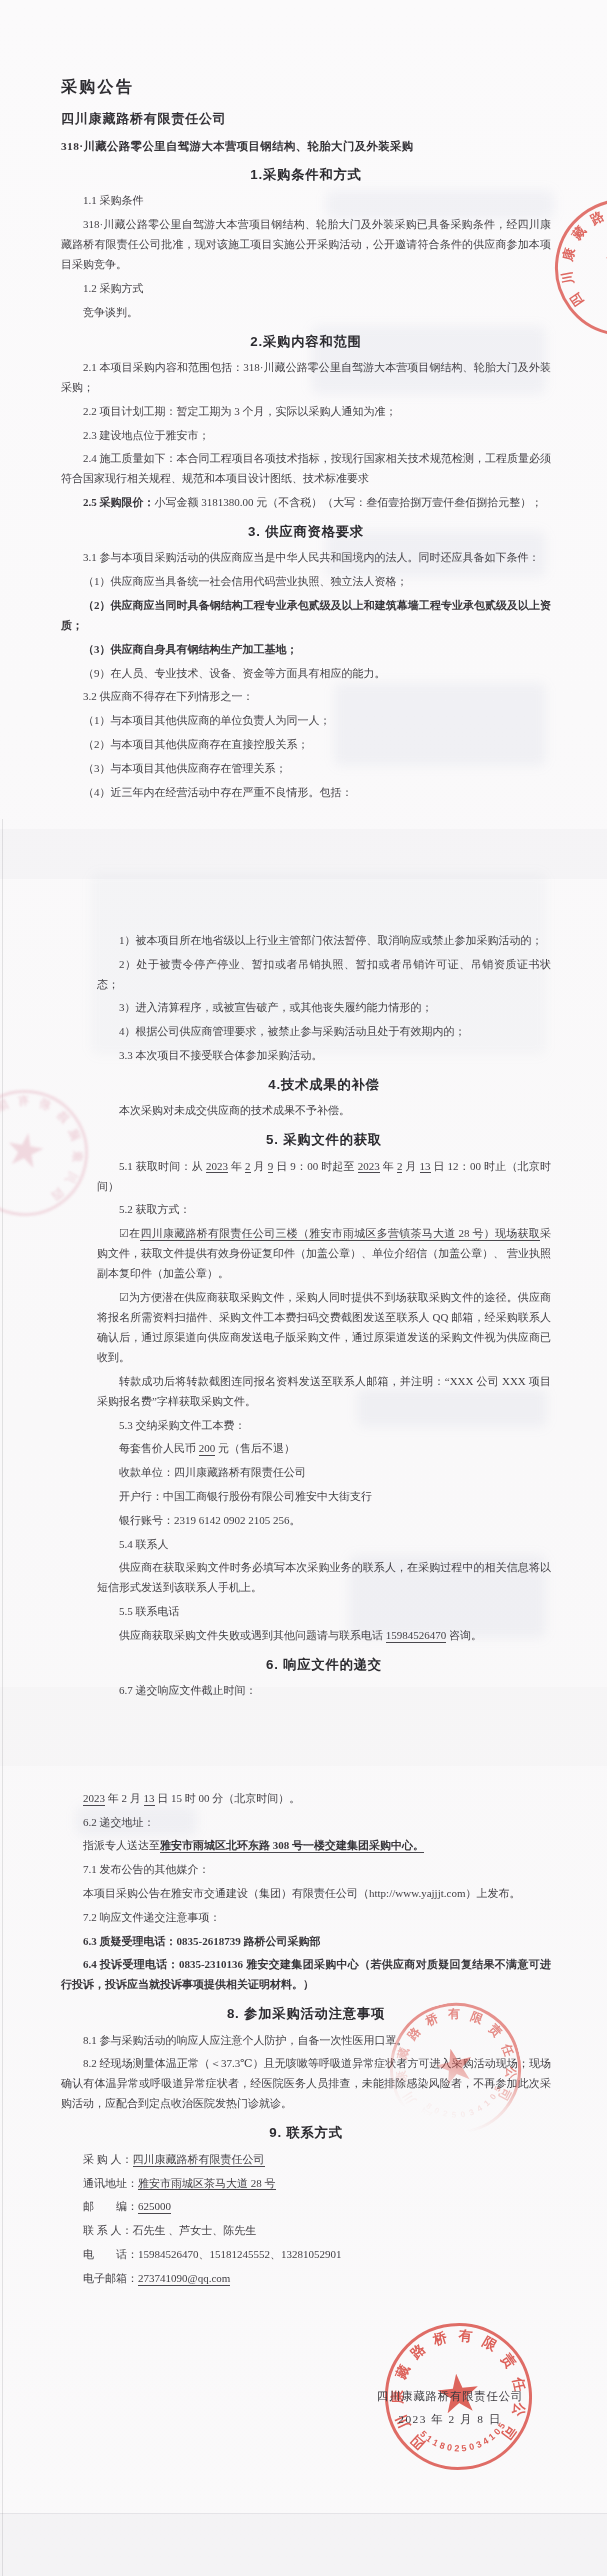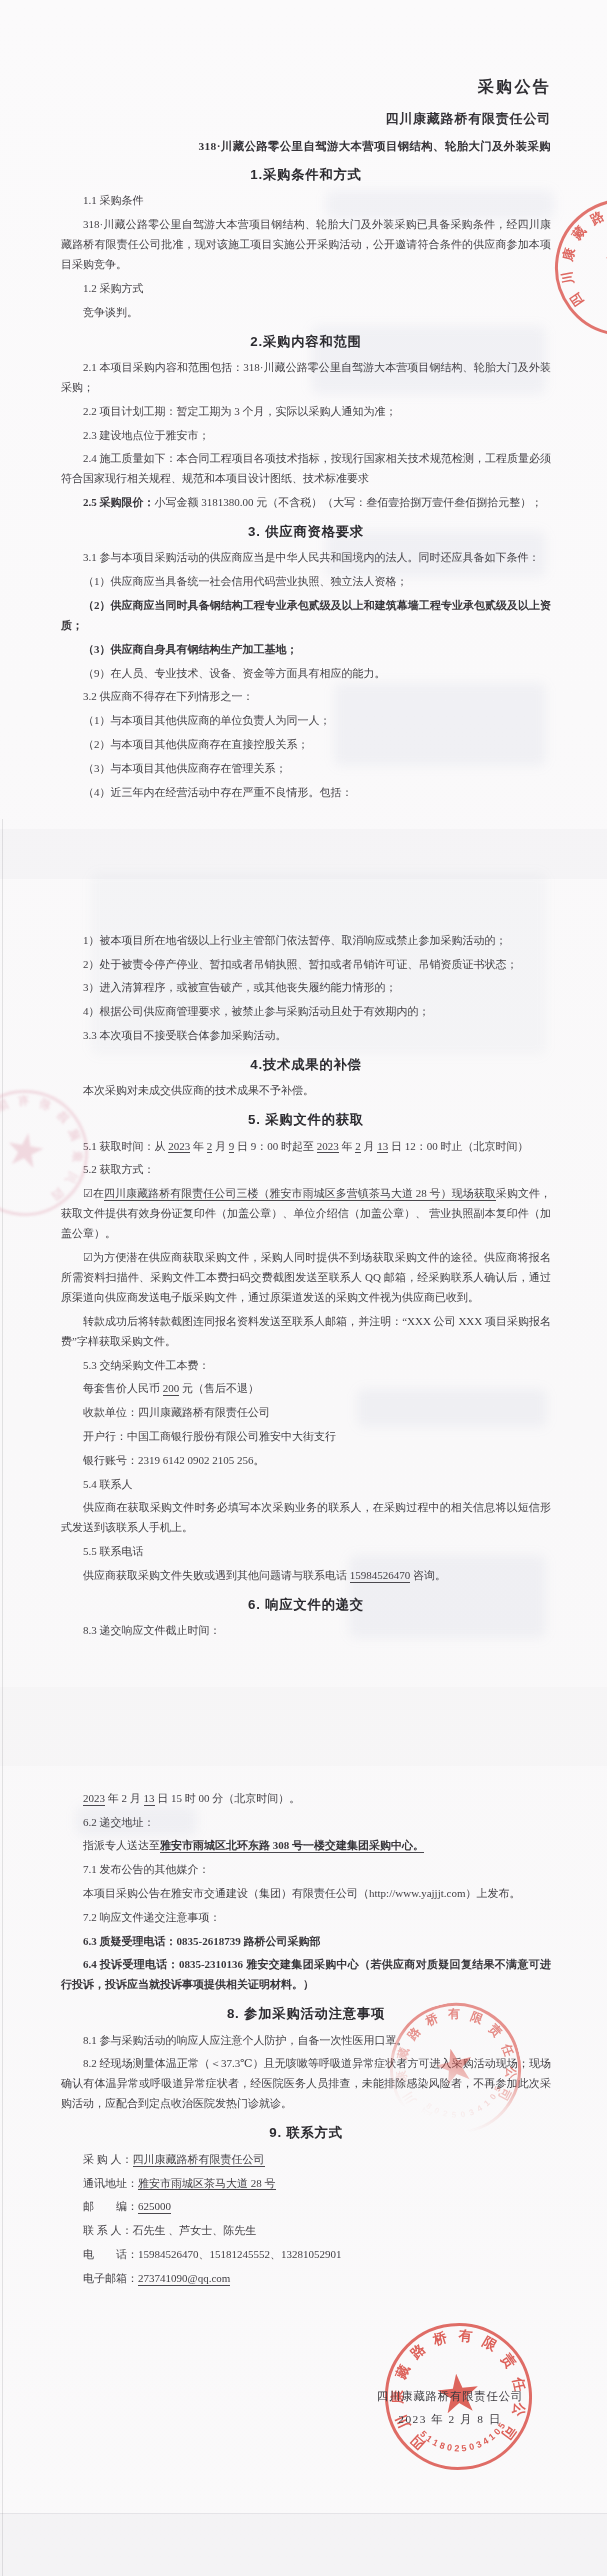--- a/index.html
+++ b/index.html
@@ -5,21 +5,21 @@
   html,body{margin:0;padding:0;background:#eceaec;}
   #doc{
     position:relative;width:607px;height:2576px;margin:0 auto;
     background:linear-gradient(180deg,#fbfafb 0%,#f9f8f9 55%,#faf9fa 100%);
     font-family:"Liberation Serif","DejaVu Serif",serif;
     color:#413f44;overflow:hidden;
   }
   .page{position:absolute;left:0;width:607px;}
   .inner{padding:0 56px 0 61px;}
   
-  .doc-header{text-align:right;}
+  .doc-header{text-align:left;}
   .doc-title{font-family:"Liberation Sans","DejaVu Sans",sans-serif;font-weight:bold;
     font-size:16px;color:#2e2d32;letter-spacing:2.3px;padding-top:77px;}
   .doc-company{font-weight:bold;font-size:13px;color:#353338;margin-top:12px;letter-spacing:0.8px;}
   .doc-project{font-weight:bold;font-size:11.4px;color:#343237;margin-top:11.4px;letter-spacing:0.4px;}
   
   .blk{font-size:11px;line-height:20px;}
   .blk.h{font-family:"Liberation Sans","DejaVu Sans",sans-serif;font-weight:bold;
     font-size:13.3px;color:#2c2b30;margin:10px 0 5.3px 0;letter-spacing:0.8px;line-height:20px;text-align:center;}
   .blk.p,.blk.pb{margin:3.8px 0;text-indent:2em;text-align:justify;}
   .blk.pb{font-weight:bold;color:#38363b;}
@@ -98,21 +98,21 @@
           <div class="blk p">（1）与本项目其他供应商的单位负责人为同一人；</div>
           <div class="blk p">（2）与本项目其他供应商存在直接控股关系；</div>
           <div class="blk p">（3）与本项目其他供应商存在管理关系；</div>
           <div class="blk p">（4）近三年内在经营活动中存在严重不良情形。包括：</div>
         </div>
     </div>
   </div>
 
   <div class="page" id="page2" style="top:829px;height:859px;">
     <div class="inner">
-      <div class="page-content" style="padding-top:97px;">
+      <div class="page-content" style="padding-top:97px;margin-left:36px;">
           <div class="blk p">1）被本项目所在地省级以上行业主管部门依法暂停、取消响应或禁止参加采购活动的；</div>
           <div class="blk p">2）处于被责令停产停业、暂扣或者吊销执照、暂扣或者吊销许可证、吊销资质证书状态；</div>
           <div class="blk p">3）进入清算程序，或被宣告破产，或其他丧失履约能力情形的；</div>
           <div class="blk p">4）根据公司供应商管理要求，被禁止参与采购活动且处于有效期内的；</div>
           <div class="blk p">3.3 本次项目不接受联合体参加采购活动。</div>
           <div class="blk h">4.技术成果的补偿</div>
           <div class="blk p">本次采购对未成交供应商的技术成果不予补偿。</div>
           <div class="blk h">5. 采购文件的获取</div>
           <div class="blk p"><span>5.1 获取时间：从 </span><span class="u">2023</span><span> 年 </span><span class="u">2</span><span> 月 </span><span class="u">9</span><span> 日 9：00 时起至 </span><span class="u">2023</span><span> 年 </span><span class="u">2</span><span> 月 </span><span class="u">13</span><span> 日 12：00 时止（北京时间）</span></div>
           <div class="blk p">5.2 获取方式：</div>
@@ -122,21 +122,21 @@
           <div class="blk p">5.3 交纳采购文件工本费：</div>
           <div class="blk p"><span>每套售价人民币 </span><span class="u">200</span><span> 元（售后不退）</span></div>
           <div class="blk p">收款单位：四川康藏路桥有限责任公司</div>
           <div class="blk p">开户行：中国工商银行股份有限公司雅安中大街支行</div>
           <div class="blk p">银行账号：2319 6142 0902 2105 256。</div>
           <div class="blk p">5.4 联系人</div>
           <div class="blk p">供应商在获取采购文件时务必填写本次采购业务的联系人，在采购过程中的相关信息将以短信形式发送到该联系人手机上。</div>
           <div class="blk p">5.5 联系电话</div>
           <div class="blk p"><span>供应商获取采购文件失败或遇到其他问题请与联系电话 </span><span class="u">15984526470</span><span> 咨询。</span></div>
           <div class="blk h">6. 响应文件的递交</div>
-          <div class="blk p">8.3 递交响应文件截止时间：</div>
+          <div class="blk p">6.7 递交响应文件截止时间：</div>
         </div>
     </div>
   </div>
 
   <div class="page" id="page3" style="top:1766px;height:810px;">
     <div class="inner">
       <div class="page-content" style="padding-top:18px;">
           <div class="blk p"><span class="u">2023</span><span> 年 2 月 </span><span class="u">13</span><span> 日 15 时 00 分（北京时间）。</span></div>
           <div class="blk p">6.2 递交地址：</div>
           <div class="blk p"><span>指派专人送达至</span><span class="u b">雅安市雨城区北环东路 308 号一楼交建集团采购中心。</span></div>

